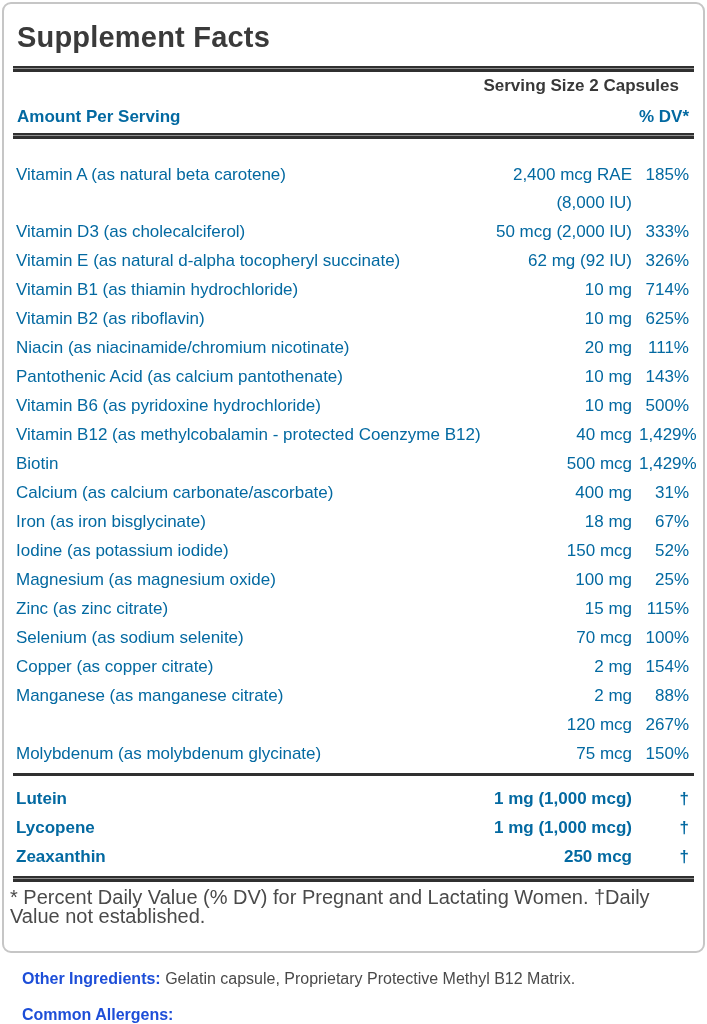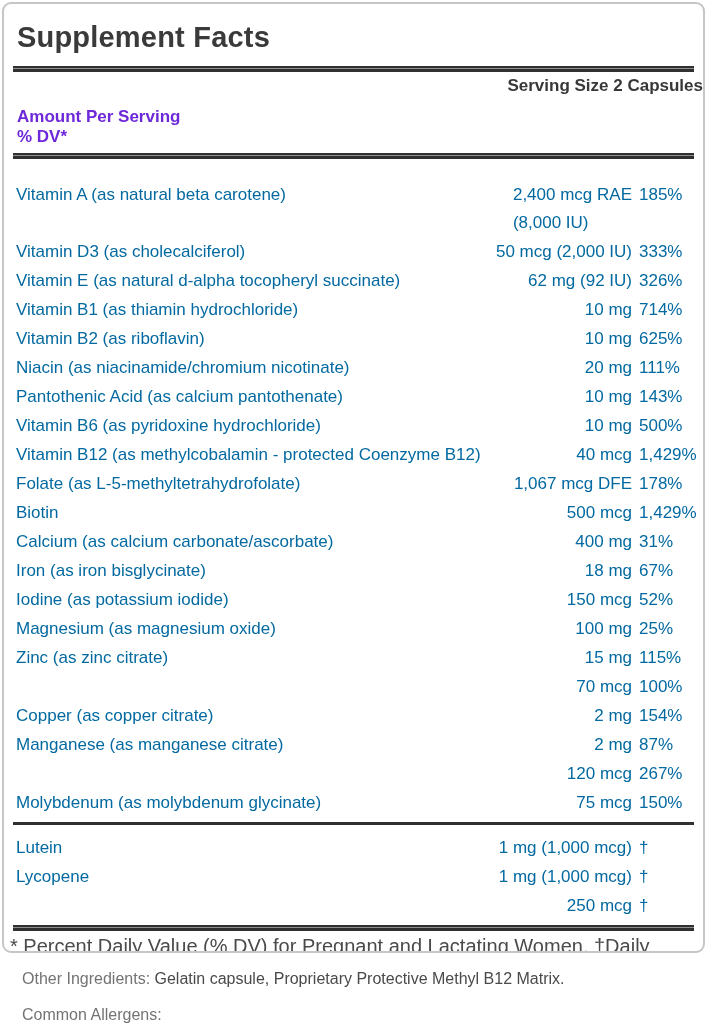--- a/index.html
+++ b/index.html
@@ -29,67 +29,66 @@
   }
   .bar {
     margin: 0 9px;
     background: linear-gradient(180deg, #303030 0 2px, #8f8f8f 2px 3px, #303030 3px 100%);
   }
   .bar-thick { height: 6px; }
   .bar-mid { height: 3px; background: #303030; }
   .bar-title { margin-top: 12px; }
   .serving-size {
     margin-top: 4px;
-    padding-right: 0;
+    padding-right: 24px;
     text-align: right;
     font-size: 17px;
     line-height: 20px;
     font-weight: bold;
     color: #383838;
   }
   .col-header {
     display: flex;
     justify-content: space-between;
     margin-top: 11px;
     padding: 0 14px 0 13px;
     font-size: 17px;
     line-height: 20px;
     font-weight: bold;
-    color: #6d28d9;
-    flex-direction: column;
+    color: #0369a1;
   }
   .bar-header { margin-top: 6px; }
   .rows { margin-top: 26px; }
-  .rows-secondary { margin-top: 13px; }
+  .rows-secondary { margin-top: 13px; font-weight: bold; }
   .row {
     display: flex;
     align-items: flex-start;
     padding: 0 14px 0 12px;
     margin-bottom: 9px;
     font-size: 17px;
     line-height: 20px;
     color: #0369a1;
   }
   .row .name { flex: 1 1 auto; max-width: 485px; padding-right: 10px; }
-  .row .amt  { margin-left: auto; text-align: left; white-space: nowrap; padding-right: 7px; }
+  .row .amt  { margin-left: auto; text-align: right; white-space: nowrap; padding-right: 7px; }
   .row .amt .amt2 { margin-top: 8px; white-space: nowrap; }
-  .row .dv   { width: 50px; white-space: nowrap; flex: 0 0 auto; }
+  .row .dv   { width: 50px; text-align: right; white-space: nowrap; flex: 0 0 auto; }
   .bar-mid-section { margin-top: 7px; margin-bottom: 7px; }
   .bar-footer { margin-top: 6px; }
   .footnote {
     margin-top: 6px;
     padding: 0 8px 0 6px;
     font-size: 20px;
     line-height: 19px;
     color: #4a4a4a;
   }
   .below { padding: 0 22px; }
   .other-ingredients { margin-top: 16px; font-size: 16px; line-height: 19px; }
   .allergens { margin-top: 17px; font-size: 16px; line-height: 19px; }
-  .bold-label { font-weight: normal; color: #737373; }
+  .bold-label { font-weight: bold; color: #1d4ed8; }
 </style>
 </head>
 <body>
 
 <div class="panel">
   <div class="panel-title">Supplement Facts</div>
   <div class="bar bar-thick bar-title"></div>
   <div class="serving-size">Serving Size 2 Capsules</div>
   <div class="col-header">
     <span>Amount Per Serving</span>
@@ -146,25 +145,20 @@
     <span class="amt">10 mg</span>
     <span class="dv">500%</span>
   </div>
 
   <div class="row">
     <span class="name">Vitamin B12 (as methylcobalamin - protected Coenzyme B12)</span>
     <span class="amt">40 mcg</span>
     <span class="dv">1,429%</span>
   </div>
 
-  <div class="row">
-    <span class="name">Folate (as L-5-methyltetrahydrofolate)</span>
-    <span class="amt">1,067 mcg DFE</span>
-    <span class="dv">178%</span>
-  </div>
 
   <div class="row">
     <span class="name">Biotin</span>
     <span class="amt">500 mcg</span>
     <span class="dv">1,429%</span>
   </div>
 
   <div class="row">
     <span class="name">Calcium (as calcium carbonate/ascorbate)</span>
     <span class="amt">400 mg</span>
@@ -189,34 +183,35 @@
     <span class="dv">25%</span>
   </div>
 
   <div class="row">
     <span class="name">Zinc (as zinc citrate)</span>
     <span class="amt">15 mg</span>
     <span class="dv">115%</span>
   </div>
 
   <div class="row">
+    <span class="name">Selenium (as sodium selenite)</span>
     <span class="amt">70 mcg</span>
     <span class="dv">100%</span>
   </div>
 
   <div class="row">
     <span class="name">Copper (as copper citrate)</span>
     <span class="amt">2 mg</span>
     <span class="dv">154%</span>
   </div>
 
   <div class="row">
     <span class="name">Manganese (as manganese citrate)</span>
     <span class="amt">2 mg</span>
-    <span class="dv">87%</span>
+    <span class="dv">88%</span>
   </div>
 
   <div class="row">
     <span class="amt">120 mcg</span>
     <span class="dv">267%</span>
   </div>
 
   <div class="row">
     <span class="name">Molybdenum (as molybdenum glycinate)</span>
     <span class="amt">75 mcg</span>
@@ -233,20 +228,21 @@
     <span class="dv">†</span>
   </div>
 
   <div class="row">
     <span class="name">Lycopene</span>
     <span class="amt">1 mg (1,000 mcg)</span>
     <span class="dv">†</span>
   </div>
 
   <div class="row">
+    <span class="name">Zeaxanthin</span>
     <span class="amt">250 mcg</span>
     <span class="dv">†</span>
   </div>
 </div>
 
   <div class="bar bar-thick bar-footer"></div>
   <div class="footnote">* Percent Daily Value (% DV) for Pregnant and Lactating Women. †Daily Value not established.</div>
 </div>
 
 <div class="below">

